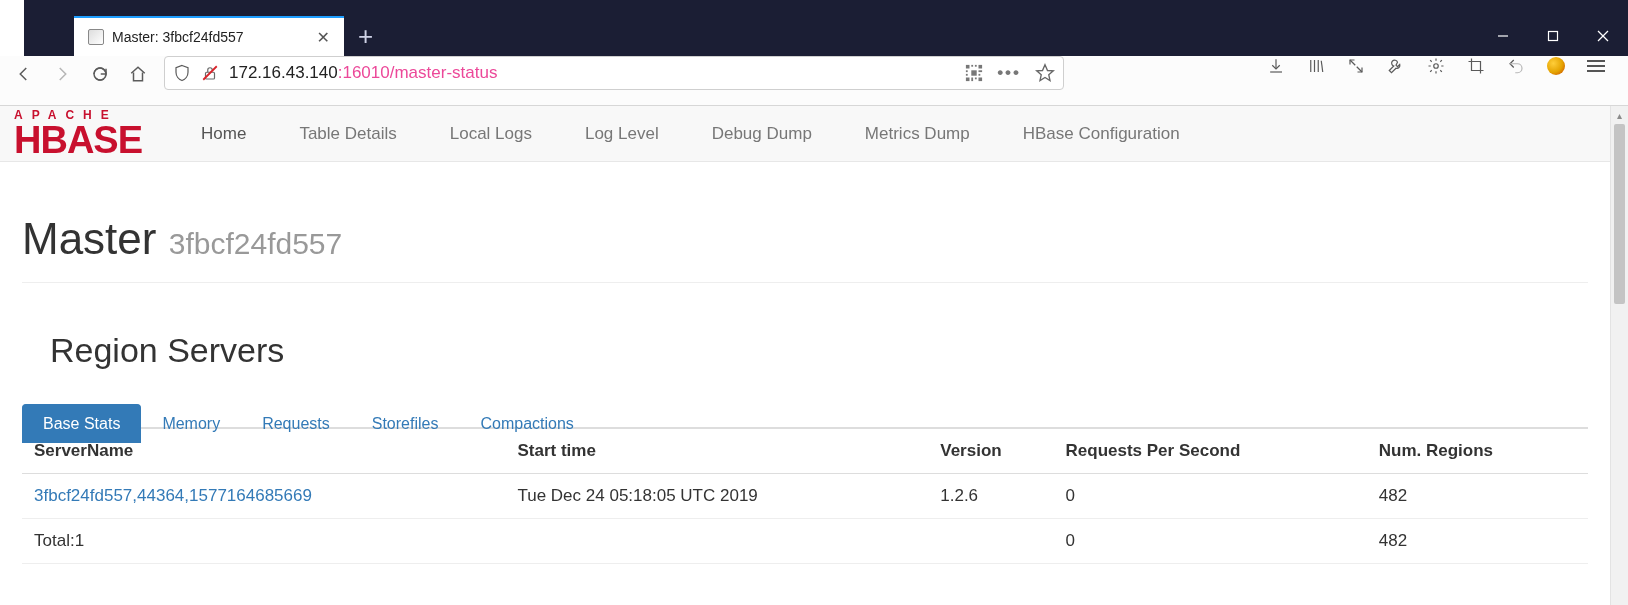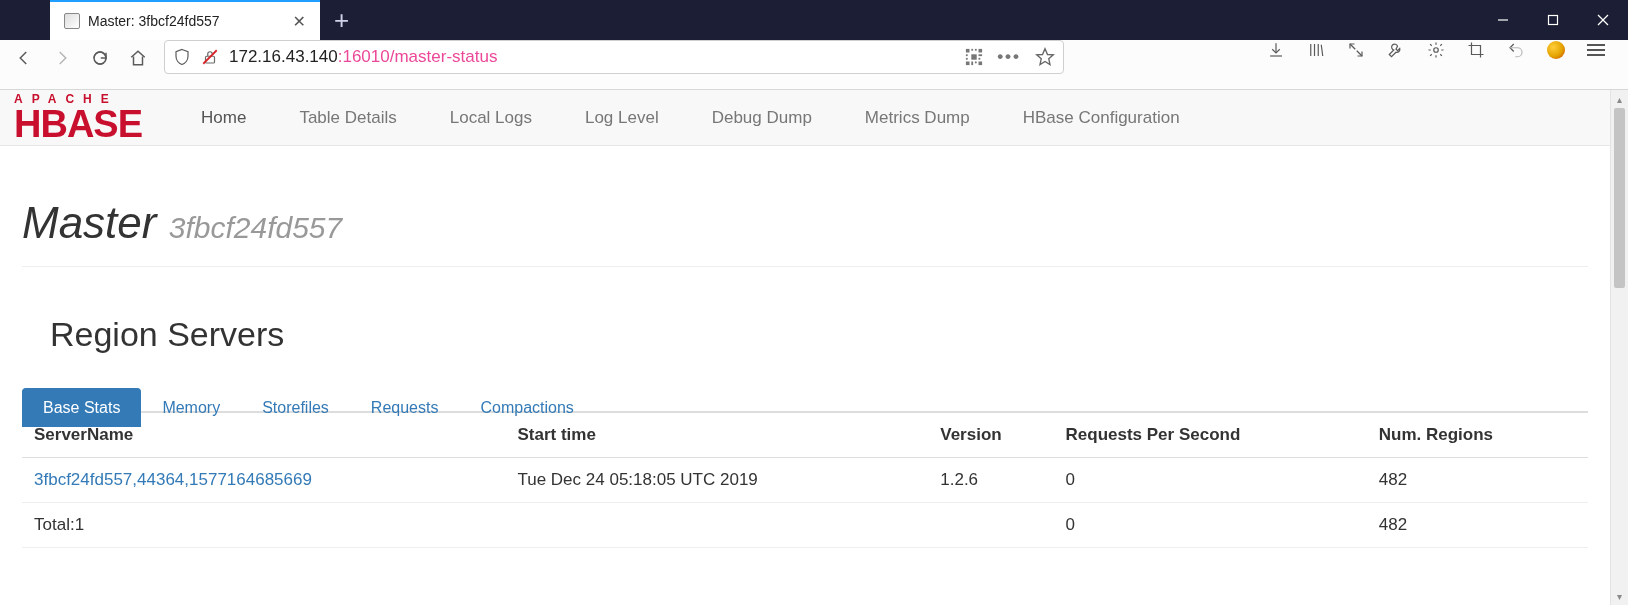--- a/index.html
+++ b/index.html
@@ -1,22 +1,23 @@
 <!DOCTYPE html>
 <html><head>
 <meta charset="utf-8">
 <style>
   * { box-sizing: border-box; margin: 0; padding: 0; }
   html, body { width: 1628px; height: 605px; font-family: "Segoe UI", Arial, sans-serif; overflow: hidden; background:#fff;}
   
   .win-titlebar {
-    height: 40px;
+    height: 56px;
     background: #1b1e34;
     display: flex;
     align-items: flex-end;
+    margin-left: 24px;
   }
   .browser-tab {
     background: #fff;
     height: 40px;
     min-width: 270px;
     margin-left: 50px;
     border-top: 2px solid #1f9eff;
     display: flex;
     align-items: center;
     padding: 0 10px 0 14px;
@@ -140,21 +141,21 @@
   }
   .nav-link.active {
     color:#555; background:rgba(0,0,0,0);
   }
   .page-body {
     padding: 22px 22px 0 22px;
     font-family: "Helvetica Neue", Arial, sans-serif;
     color:#333;
   }
   h1.page-title {
-    font-size:44px; font-weight:500; margin: 30px 0 17px 0; color:#333;font-style:italic;
+    font-size:44px; font-weight:500; margin: 30px 0 17px 0; color:#333;
   }
   h1.page-title .sub {
     color:#999; font-size:30px; font-weight:400;
   }
   .hr {
     border:none; border-top:1px solid #eee; margin: 18px 0 48px 0;
   }
   h2.section {
     font-size:34px; font-weight:500; margin-bottom:18px; color:#333;margin-left:28px;
   }
@@ -368,22 +369,22 @@
         <span> </span>
         <span class="sub">3fbcf24fd557</span>
       </h1>
       <hr class="hr">
 
       <h2 class="section">Region Servers</h2>
 
       <div class="tabs">
         <div class="tab active">Base Stats</div>
         <div class="tab">Memory</div>
+        <div class="tab">Requests</div>
         <div class="tab">Storefiles</div>
-        <div class="tab">Requests</div>
         <div class="tab">Compactions</div>
       </div>
 
       <table class="data">
         <colgroup>
           <col style="width:31%">
             <col style="width:27%">
             <col style="width:8%">
             <col style="width:20%">
             <col style="width:14%">

